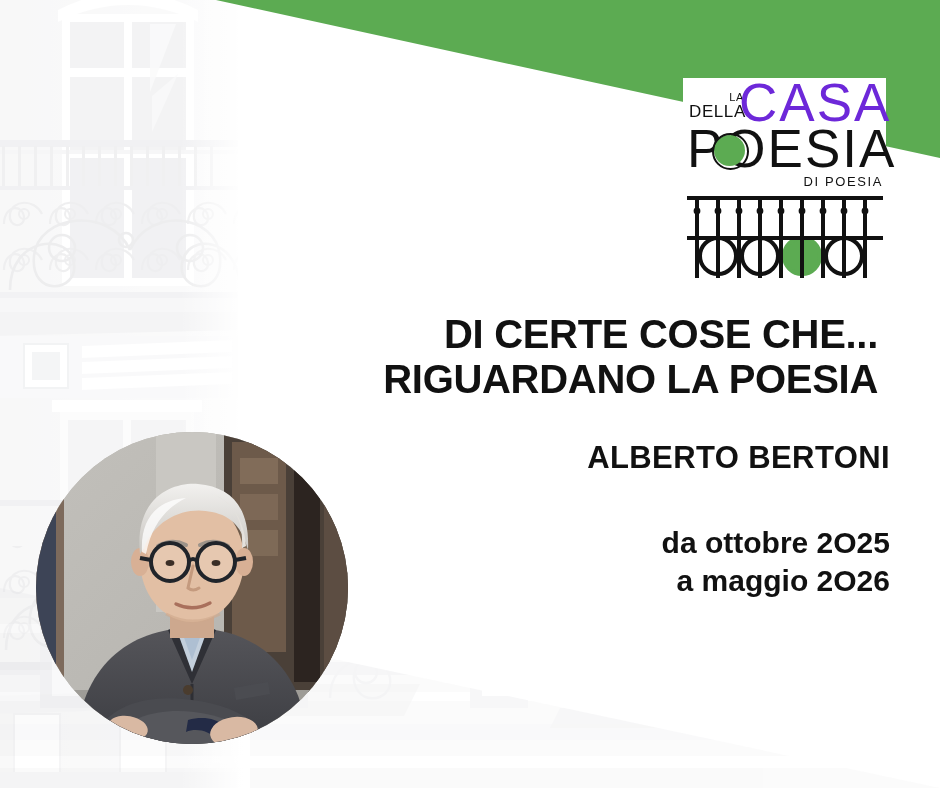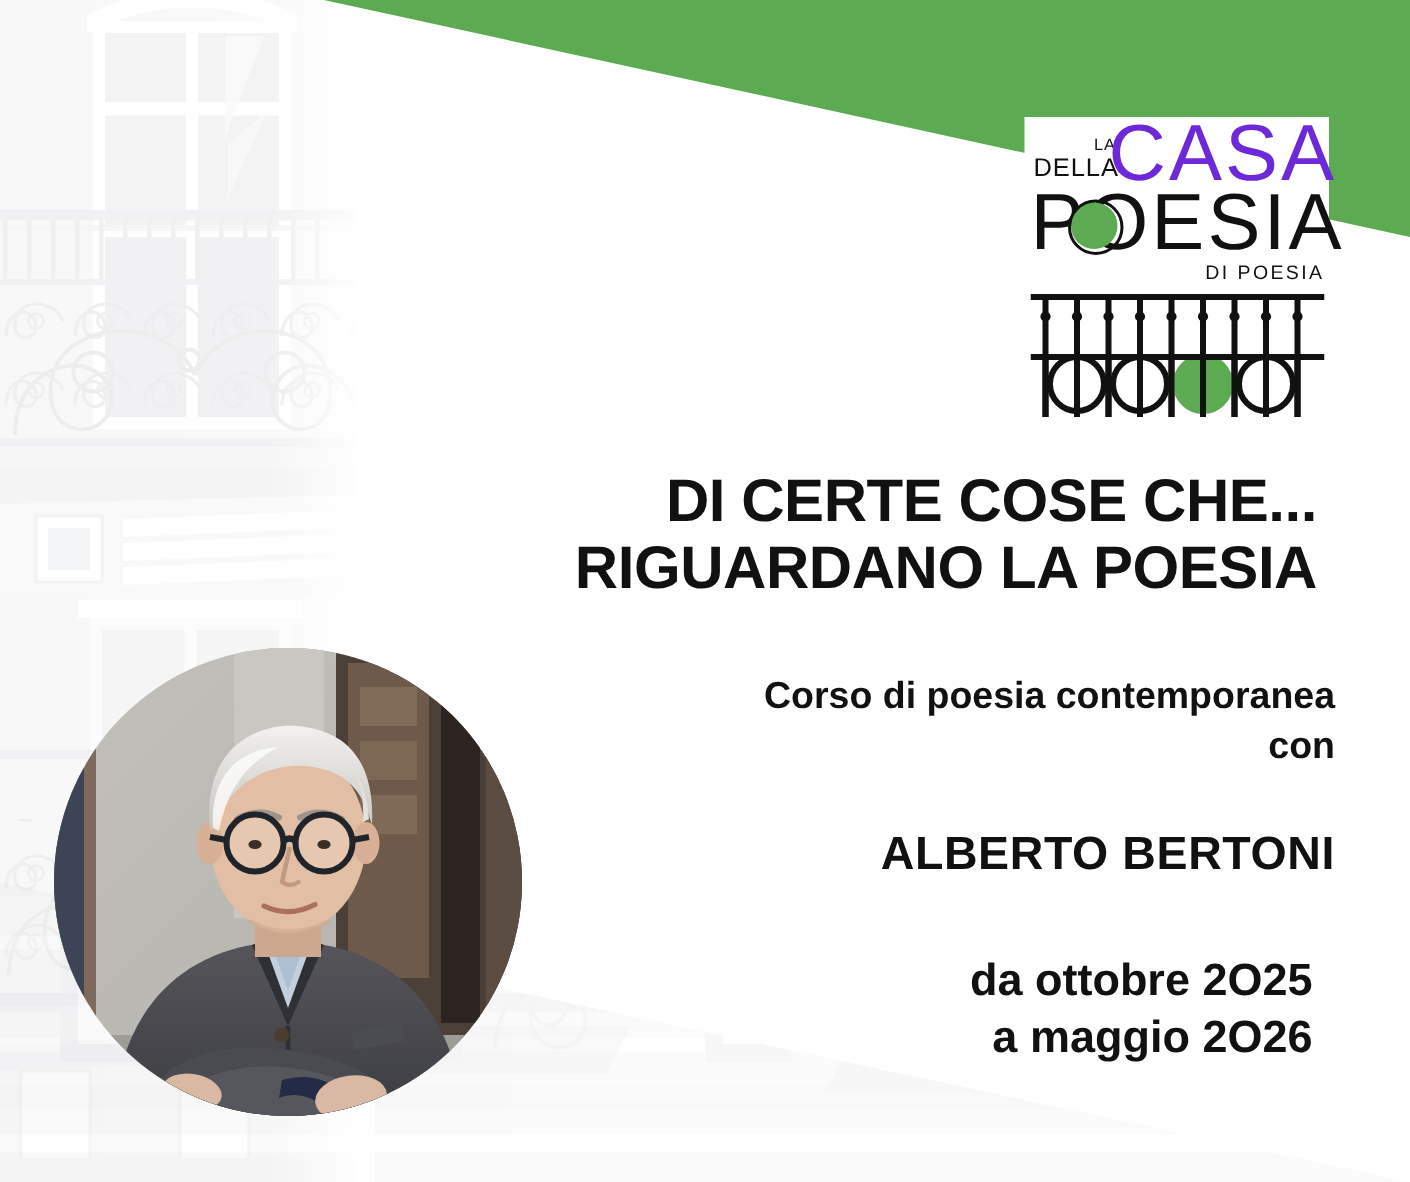--- a/index.html
+++ b/index.html
@@ -218,21 +218,21 @@
 
   .speaker {
     margin: 38px 0 16px 0;
     font-size: 31px;
     font-weight: 700;
     letter-spacing: 0.4px;
     color: #111111;
   }
 
   .dates {
-    margin: 48px 15px 0 0;
+    margin: 48px 0 0 0;
     font-size: 30px;
     font-weight: 700;
     line-height: 1.27;
     color: #111111;
     white-space: pre-line;
   }
 </style>
 </head>
 <body>
 
@@ -528,20 +528,18 @@
 
       <path d="M140 172 Q157 180, 174 171" stroke="#a9705c" stroke-width="3.4" fill="none" stroke-linecap="round"></path>
 
       <path d="M130 182 Q157 196, 184 182" stroke="#cfa88c" stroke-width="3" fill="none" opacity="0.6"></path>
     </svg>
   </div>
 
   <div class="copy">
     <h1 class="title">DI CERTE COSE CHE...
 RIGUARDANO LA POESIA</h1>
-    <p class="subtitle">Corso di poesia contemporanea
-con</p>
     <p class="speaker">ALBERTO BERTONI</p>
     <p class="dates">da ottobre 2O25
 a maggio 2O26</p>
   </div>
 
 </div>
 
 </body></html>

